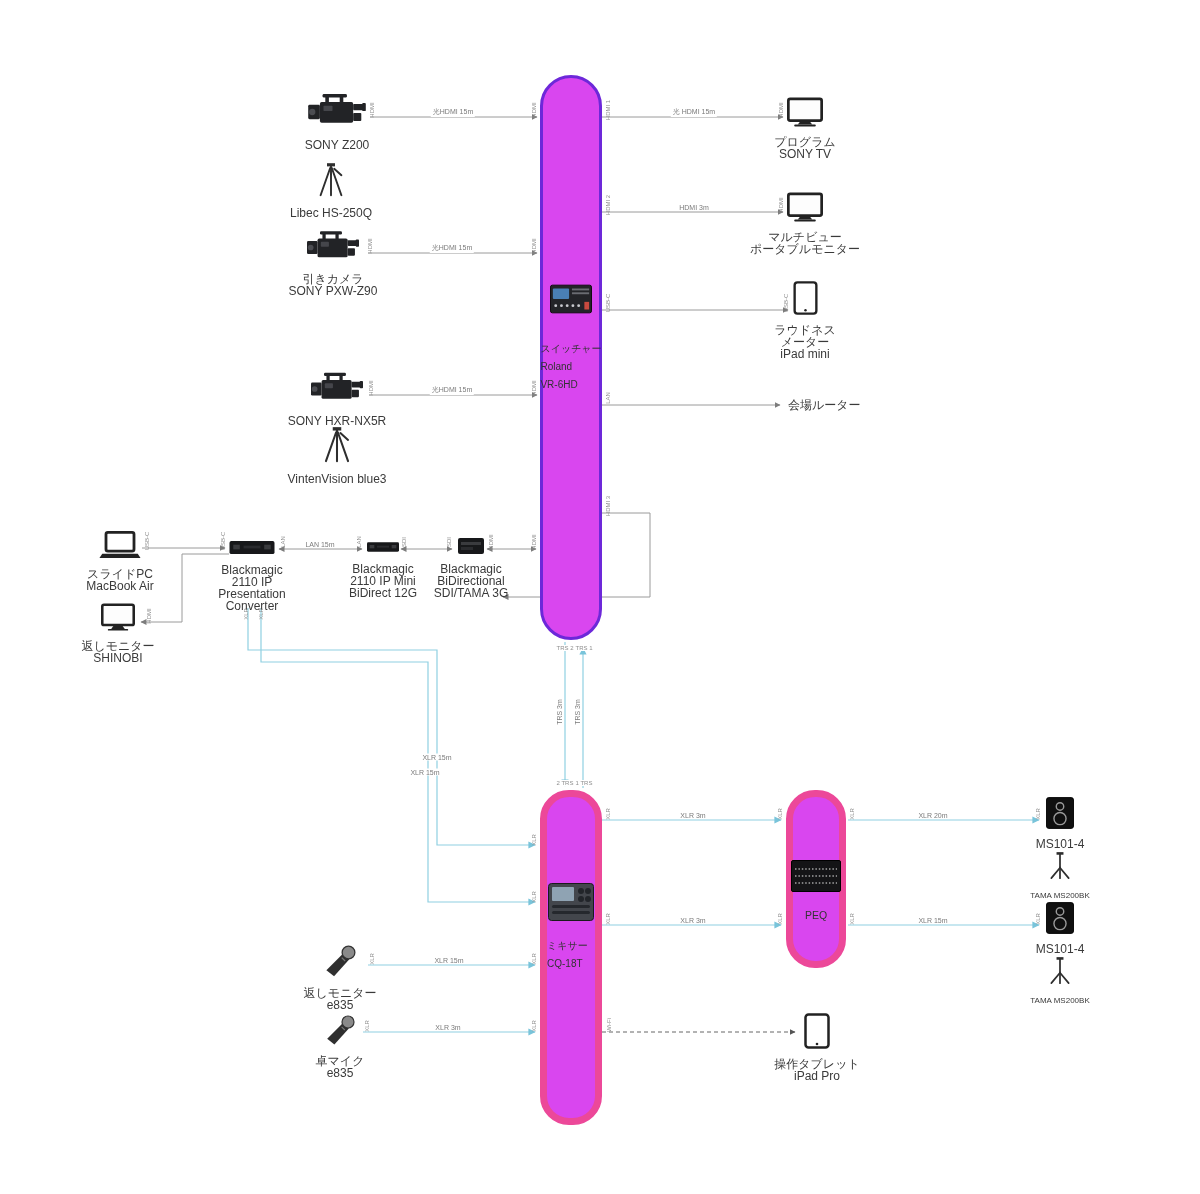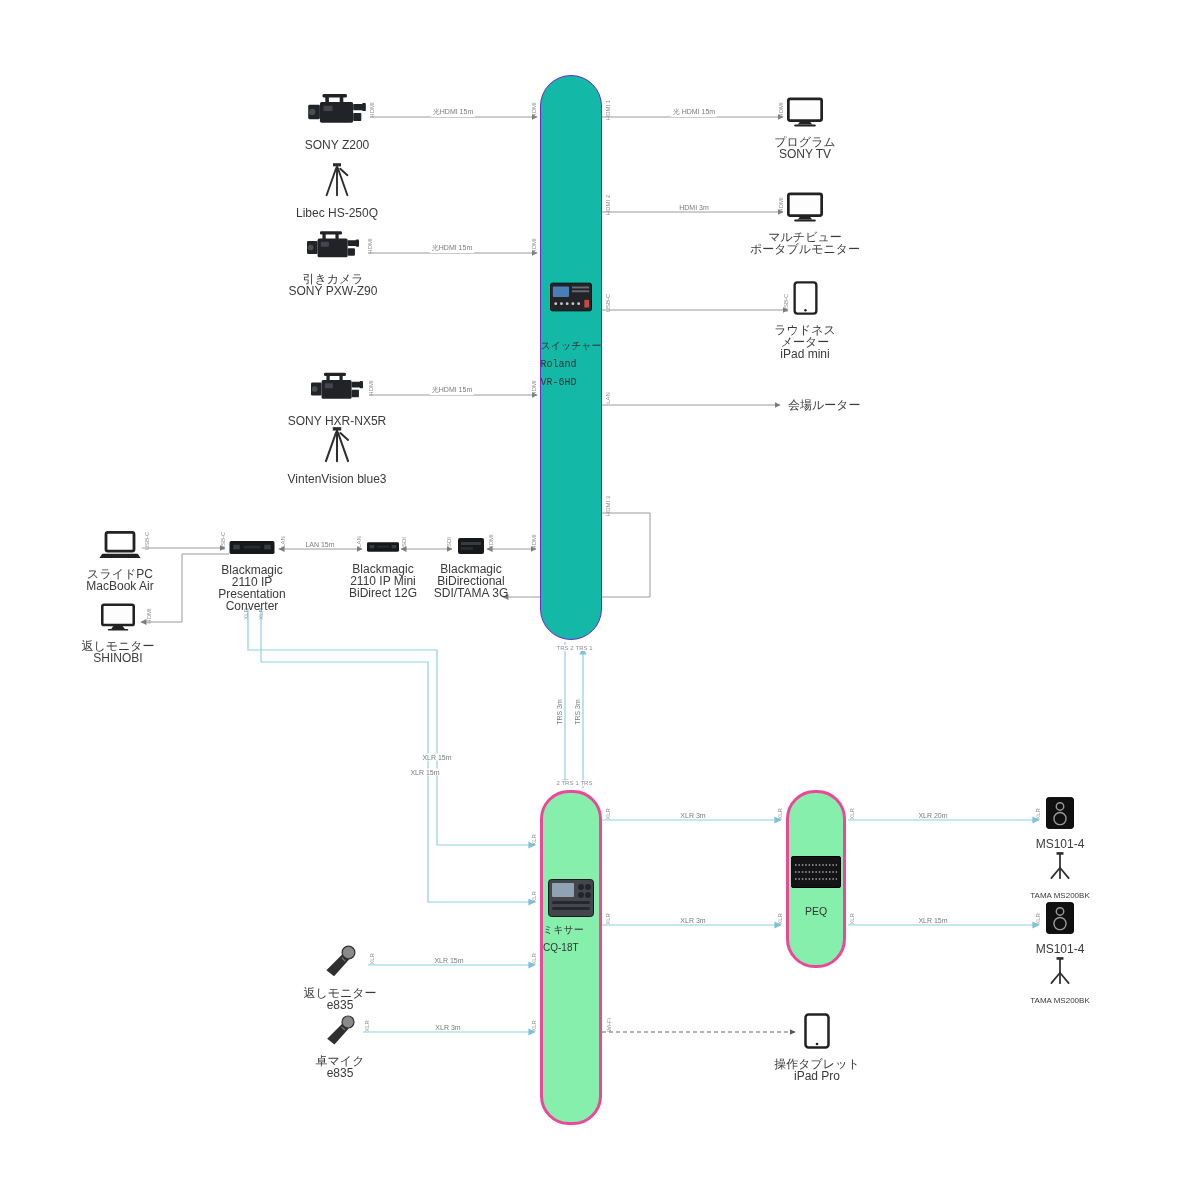--- a/index.html
+++ b/index.html
@@ -3,22 +3,22 @@
 <meta charset="utf-8">
 <style>
   html,body{margin:0;padding:0;background:#fff;}
   #canvas{position:relative;width:1200px;height:1194px;background:#fff;overflow:hidden;
           font-family:"Liberation Sans","DejaVu Sans",sans-serif;color:#333;}
   svg.edges{position:absolute;left:0;top:0;}
   .node{position:absolute;display:flex;flex-direction:column;align-items:center;text-align:center;gap:9px;}
   .node .lbl{font-size:12px;line-height:12px;color:#3a3a3a;white-space:nowrap;}
   .node .lblgroup{display:flex;flex-direction:column;}
   .bigbox{position:absolute;display:flex;flex-direction:column;align-items:center;box-sizing:border-box;}
-  .box-switcher{background:#14b8a6;border:1px solid #6d28d9;border-radius:31px;font-family:Liberation Mono, monospace;}
-  .box-audio{background:#86efac;border:3px solid #ec4899;border-radius:29px;}
+  .box-switcher{background:#d946ef;border:3px solid #6d28d9;border-radius:31px;}
+  .box-audio{background:#d946ef;border:7px solid #ec4899;border-radius:29px;}
   .bigbox .blbl{font-size:10px;line-height:14px;color:#333;text-align:center;white-space:nowrap;}
   .elabel{position:absolute;font-size:7px;color:#7a7a7a;white-space:nowrap;background:#fff;
           padding:0 2px;transform:translate(-50%,-50%);}
   .elabel.rot{transform:translate(-50%,-50%) rotate(-90deg);background:transparent;}
   .port{position:absolute;font-size:6px;color:#8f8f8f;white-space:nowrap;background:#fff;
         padding:0 1px;transform:translate(-50%,-50%);}
   .port.rot{transform:translate(-50%,-50%) rotate(-90deg);background:transparent;}
   .icon{display:block;}
 </style>
 </head>
@@ -193,41 +193,41 @@
       <span class="blbl">スイッチャー</span>
       <span class="blbl">Roland</span>
       <span class="blbl">VR-6HD</span>
     </div>
   </div>
 
   <div class="bigbox box-audio" style="left:540px;top:790px;width:62px;height:335px;">
     <svg class="icon" width="46" height="38" style="margin-top:86px">
         <use href="#sym-cq18t"></use>
       </svg>
-    <div class="lblgroup" style="margin-top:2px">
+    <div class="lblgroup" style="margin-top:14px">
       <span class="blbl">ミキサー</span>
       <span class="blbl">CQ-18T</span>
     </div>
   </div>
 
   <div class="bigbox box-audio" style="left:786px;top:790px;width:60px;height:178px;">
     <svg class="icon" width="50" height="32" style="margin-top:63px">
         <use href="#sym-peq"></use>
       </svg>
     <span class="blbl" style="margin-top:16px;font-size:10.5px">PEQ</span>
   </div>
 
   <div class="node" style="left:287px;top:94px;width:100px">
     <svg class="icon" width="58" height="36">
         <use href="#sym-camcorder"></use>
       </svg>
     <span class="lbl">SONY Z200</span>
   </div>
 
-  <div class="node" style="left:297px;top:162px;width:80px">
+  <div class="node" style="left:291px;top:162px;width:80px">
     <svg class="icon" width="32" height="36">
         <use href="#sym-tripod"></use>
       </svg>
     <span class="lbl">Libec HS-250Q</span>
   </div>
 
   <div class="node" style="left:283px;top:231px;width:100px">
     <svg class="icon" width="52" height="33">
         <use href="#sym-camcorder"></use>
       </svg>

